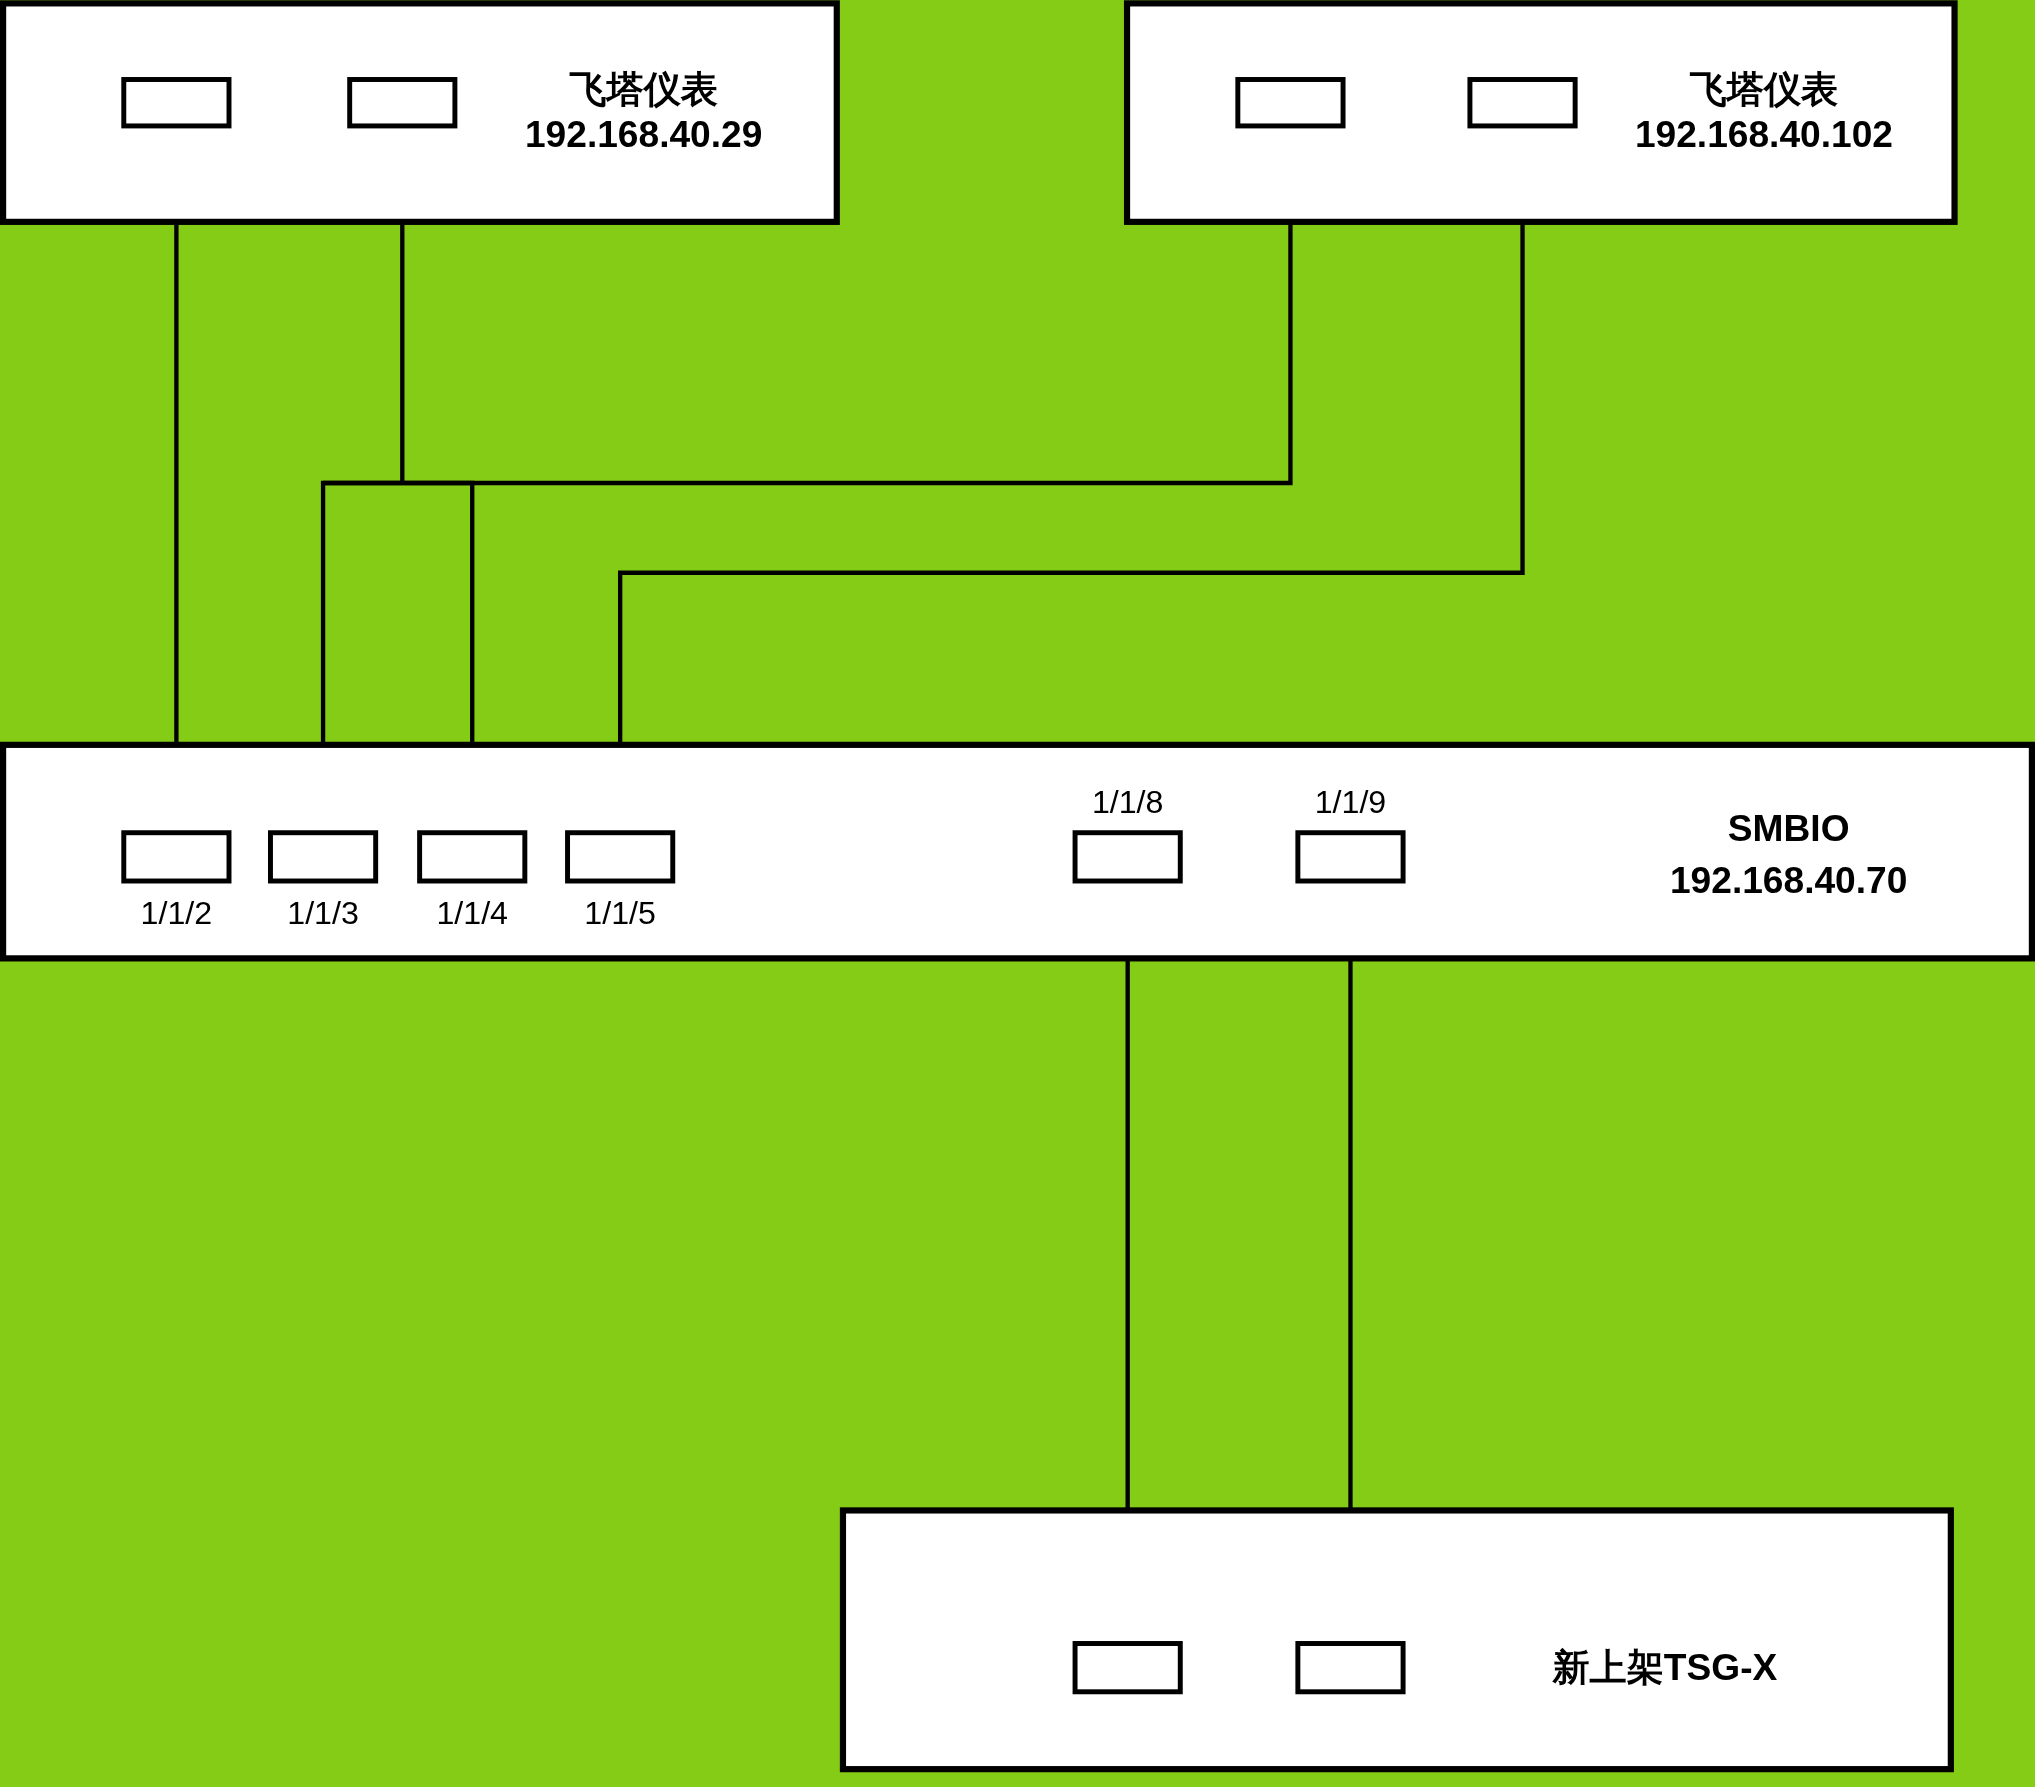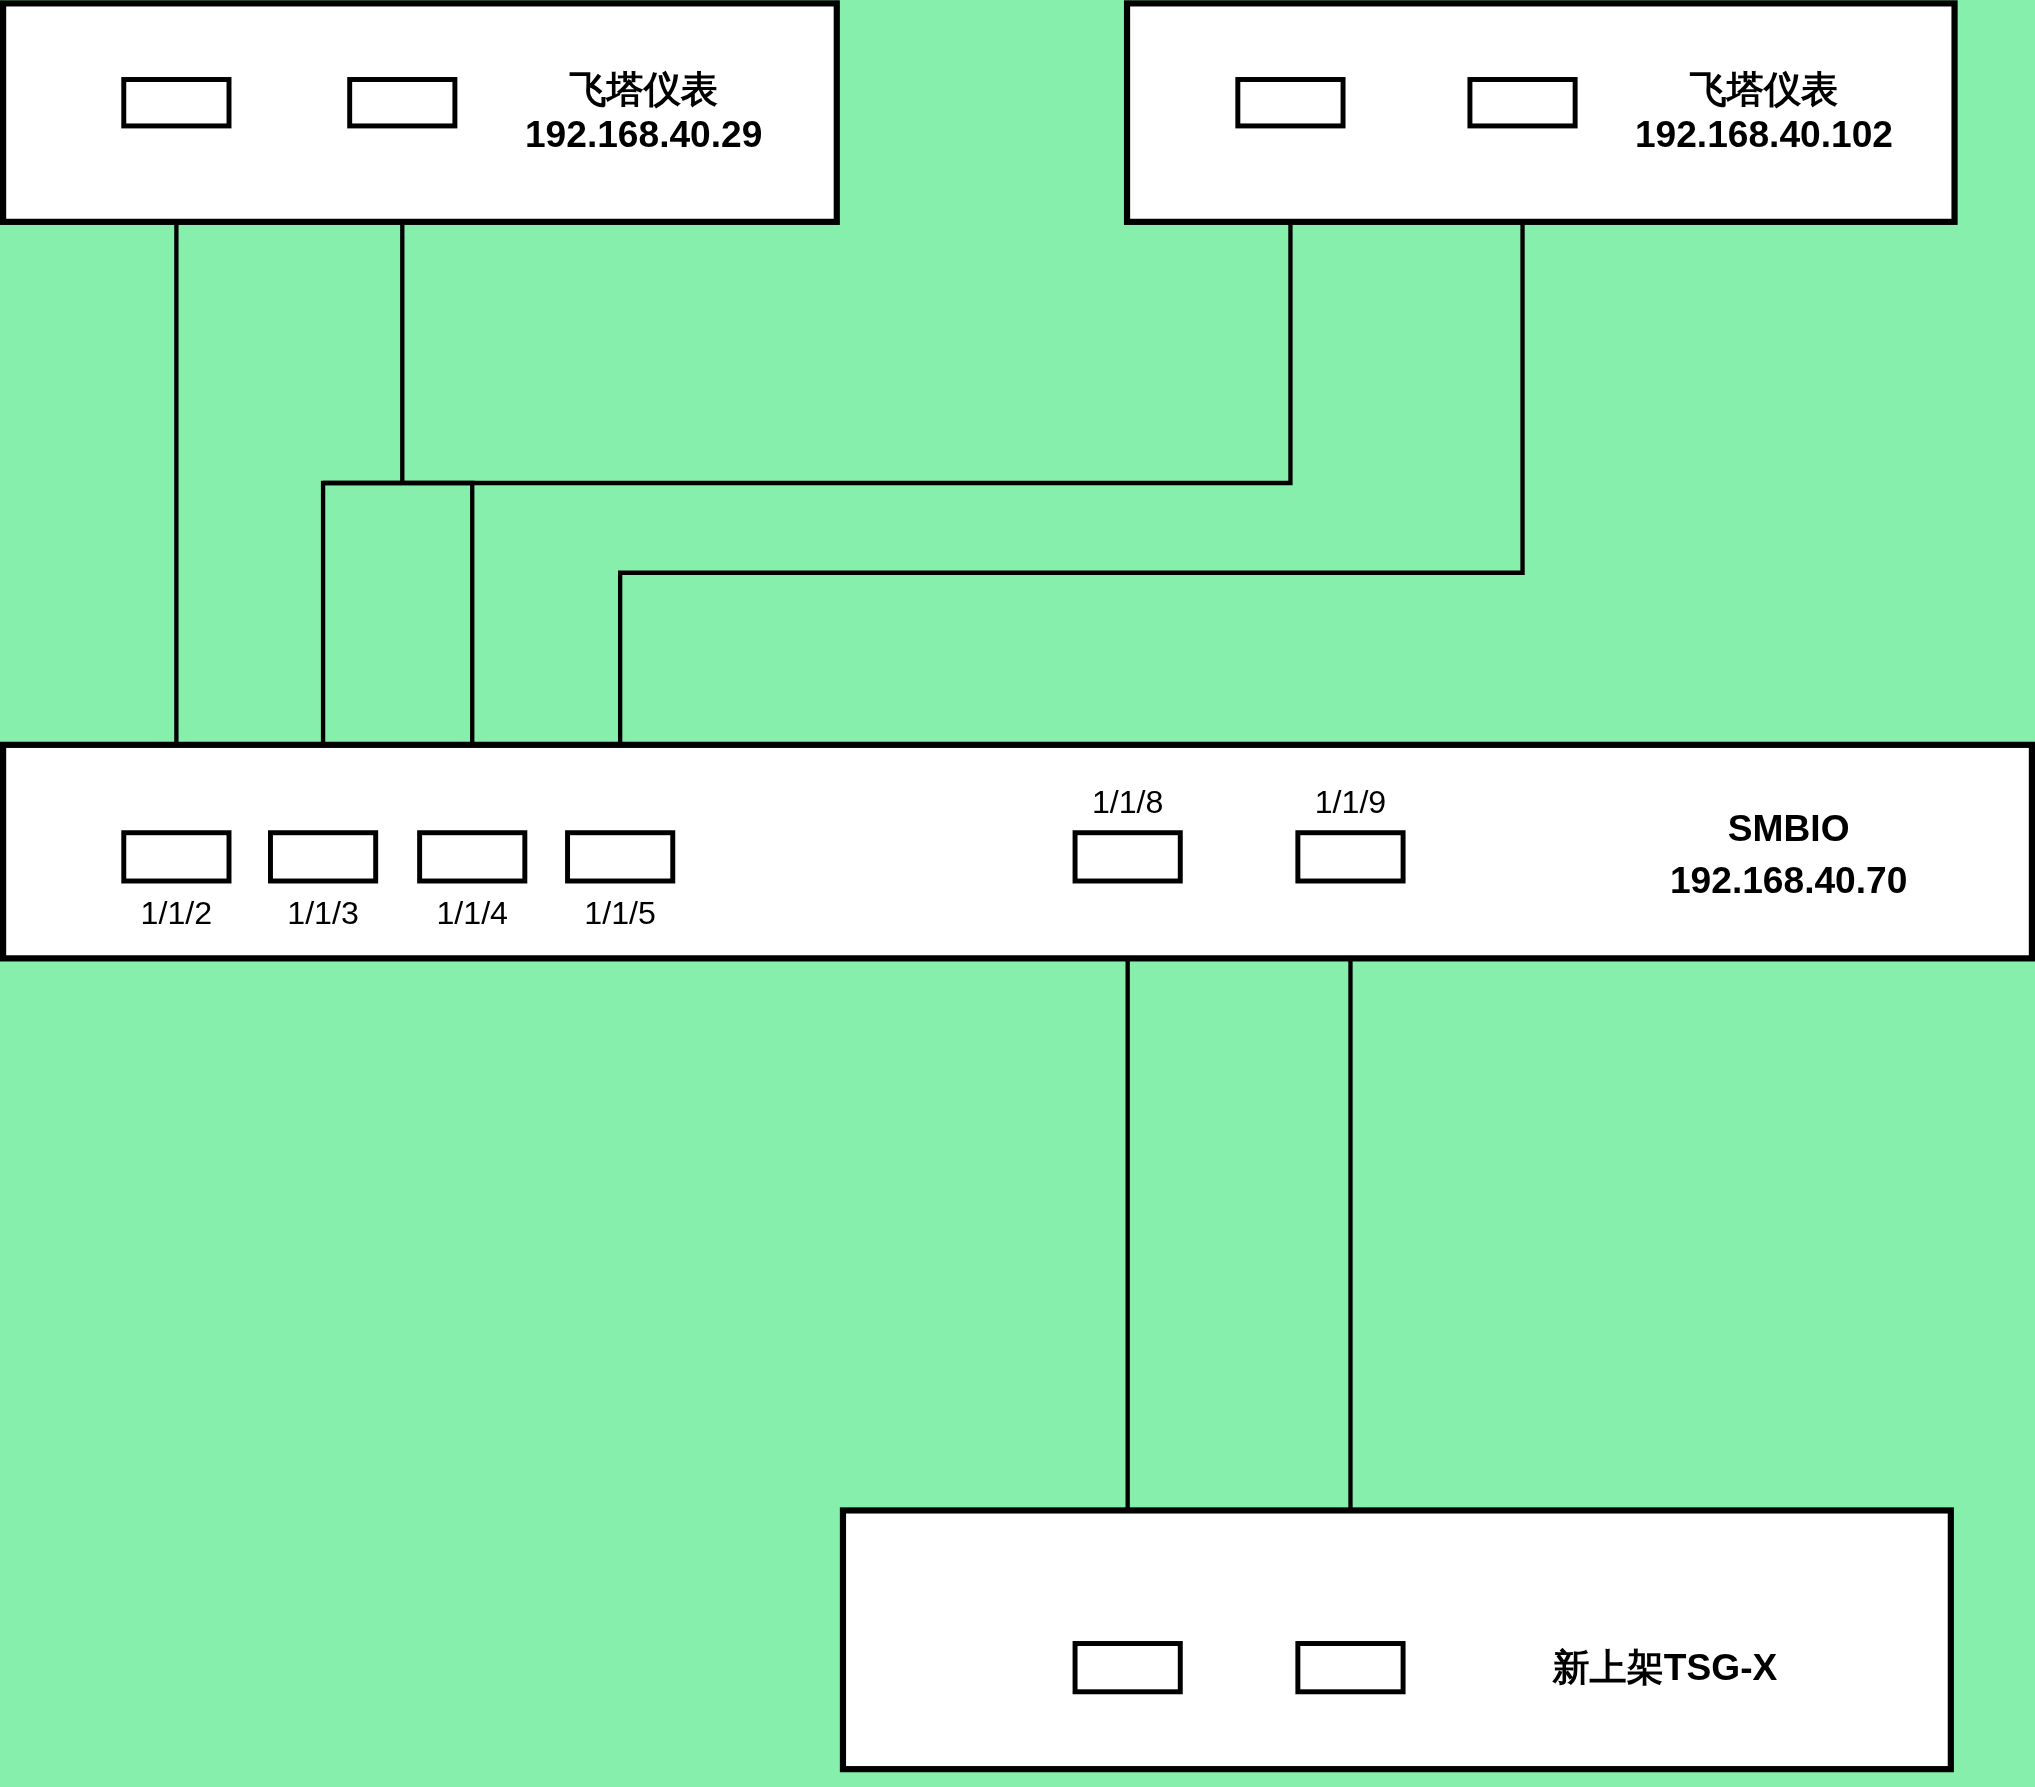--- a/index.html
+++ b/index.html
@@ -7,21 +7,21 @@
     padding: 0;
     background: #ffffff;
   }
   body {
     font-family: "Liberation Sans", sans-serif;
   }
   #canvas-wrap {
     position: relative;
     width: 2035px;
     height: 1788px;
-    background: #86efac;
+    background: #84cc16;
     overflow: hidden;
   }
   svg.diagram {
     position: absolute;
     left: 0;
     top: 0;
     width: 2035px;
     height: 1788px;
     display: block;
   }

